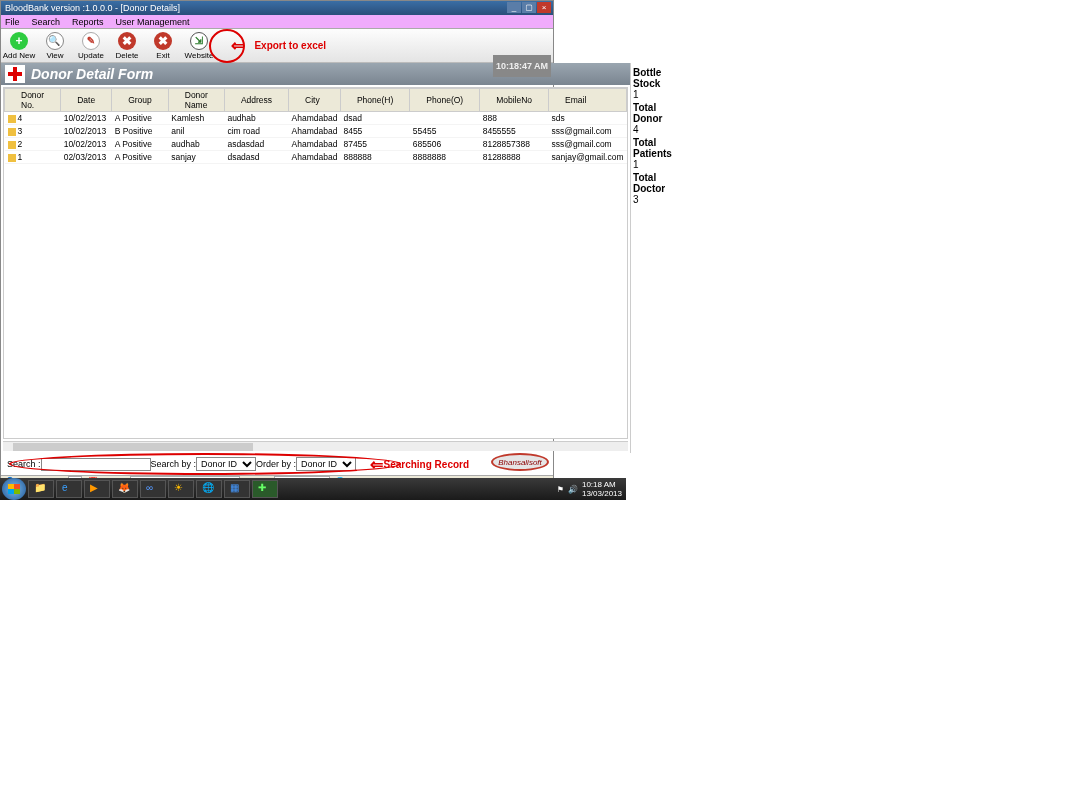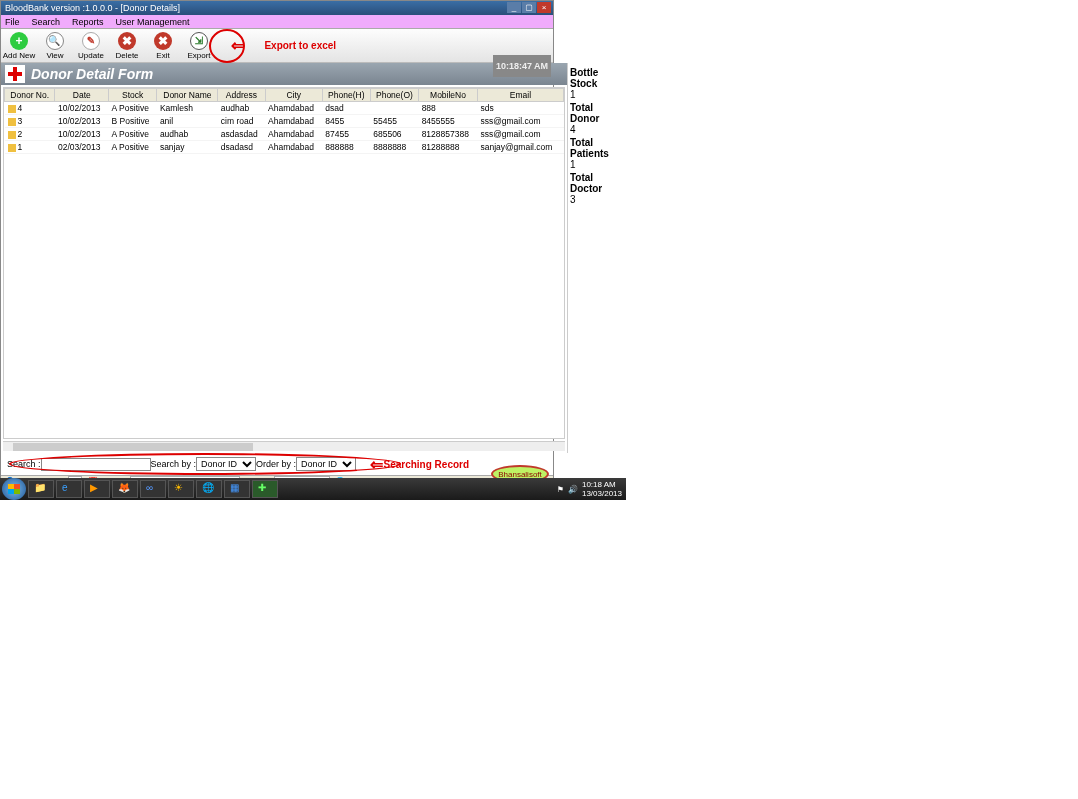--- a/index.html
+++ b/index.html
@@ -28,34 +28,34 @@
   .clock-box { position:absolute; right:2px; top:26px; width:58px; height:22px; background:#888; color:#eee; font-size:9px; font-weight:bold; text-align:center; line-height:22px; }
   .content-row { display:flex; height:390px; }
   .main-area { flex:1; display:flex; flex-direction:column; border-right:1px solid #ccc; }
   .form-header { height:22px; background:linear-gradient(#9aa6b0,#7a8590); display:flex; align-items:center; padding-left:4px; }
   .form-header .redcross { width:20px; height:18px; background:#fff; position:relative; margin-right:6px; }
   .form-header .redcross::before { content:''; position:absolute; left:8px; top:2px; width:4px; height:14px; background:#d00; }
   .form-header .redcross::after { content:''; position:absolute; left:3px; top:7px; width:14px; height:4px; background:#d00; }
   .form-title { color:#fff; font-style:italic; font-weight:bold; font-size:14px; }
   .grid-wrap { flex:1; overflow:auto; border:1px solid #ccc; margin:2px; background:#fff; position:relative; }
   table.grid { border-collapse:collapse; width:560px; font-size:8.5px; }
-  table.grid th { background:#ece9d8; border:1px solid #ccc; padding:1px 3px; text-align:center; font-weight:normal; height:12px; }
+  table.grid th { background:#ece9d8; border:1px solid #ccc; padding:1px 16px; text-align:left; font-weight:normal; height:12px; }
   table.grid td { border-bottom:1px solid #f4f4f4; padding:1px 3px; height:10px; white-space:nowrap; }
   .rowicon { width:8px; height:8px; display:inline-block; background:#f0c040; margin-right:2px; vertical-align:middle; }
   .hscroll { height:10px; background:#eee; border-top:1px solid #ccc; margin:0 2px 2px 2px; position:relative; }
   .hscroll .thumb { position:absolute; left:10px; top:1px; width:240px; height:8px; background:#ccc; }
   .side-panel { width:60px; padding:2px; font-family:"Times New Roman",serif; font-size:10px; }
   .side-panel .lbl { font-weight:bold; margin-top:2px; }
   .side-panel .val { margin-bottom:2px; }
   .search-bar { height:22px; position:relative; display:flex; align-items:center; padding:0 6px; gap:0; }
   .search-oval { position:absolute; left:8px; top:0; width:392px; height:22px; border:2px solid #d00; border-radius:50%/50%; pointer-events:none; }
   .sinput { width:110px; height:13px; font-size:9px; border:1px solid #888; }
   .sselect { width:60px; height:14px; font-size:9px; border:1px solid #888; background:#fff; }
   .slabel { font-size:9px; }
-  .brand-oval { position:absolute; right:4px; top:12px; width:58px; height:18px; background:#bef264; border:2px solid #c0392b; border-radius:50%; text-align:center; font-size:8px; line-height:16px; color:#8b0000; }
+  .brand-oval { position:absolute; right:4px; top:0; width:58px; height:18px; background:#e5e5e5; border:2px solid #c0392b; border-radius:50%; text-align:center; font-size:8px; font-style:italic; line-height:16px; color:#8b0000; }
   .statusbar { height:12px; background:#ece9d8; display:flex; align-items:center; font-size:8px; gap:6px; padding:0 4px; border-top:1px solid #aaa;}
   .statusbar b { font-weight:bold; }
   .statusbar .slink { color:#0000cd; text-decoration:underline; }
   .statusbar input { height:11px; font-size:8px; border:1px solid #aaa; }
   .taskbar { height:22px; background:linear-gradient(#3a3a3a,#1a1a1a); display:flex; align-items:center; position:relative; }
   .start-orb { width:24px; height:22px; background:radial-gradient(circle,#7db9e8,#1e5799); border-radius:50%; margin-left:2px; position:relative; }
   .start-orb::after { content:''; position:absolute; left:6px; top:6px; width:12px; height:10px; background:conic-gradient(#f25022 0 25%,#7fba00 25% 50%,#00a4ef 50% 75%,#ffb900 75% 100%); }
   .tbpin { width:26px; height:18px; margin-left:2px; background:#333; border:1px solid #555; display:flex; align-items:center; justify-content:center; }
   .tbpin svg, .tbpin .gl { width:14px; height:14px; }
   .tray { position:absolute; right:4px; display:flex; align-items:center; gap:4px; color:#fff; font-size:8px; }
@@ -81,40 +81,40 @@
    <span>Reports</span>
    <span>User Management</span>
   </div>
 
   <div class="toolbar">
    <div class="tbtn addnew"><div class="ticon">+</div><span>Add New</span></div>
    <div class="tbtn view"><div class="ticon">🔍</div><span>View</span></div>
    <div class="tbtn update"><div class="ticon">✎</div><span>Update</span></div>
    <div class="tbtn delete"><div class="ticon">✖</div><span>Delete</span></div>
    <div class="tbtn exit"><div class="ticon">✖</div><span>Exit</span></div>
-   <div class="tbtn export"><div class="ticon">⇲</div><span>Export</span></div>
+   <div class="tbtn export"><div class="ticon">⇲</div><span>Website</span></div>
    <div class="export-circle"></div>
    <span class="arrow-red" style="margin-left:14px">⇐</span>
-   <span class="annot-text" style="margin-left:20px">Export to excel</span>
+   <span class="annot-text" style="margin-left:10px">Export to excel</span>
    <div class="clock-box">10:18:47 AM</div>
   </div>
 
   <div class="content-row">
    <div class="main-area">
     <div class="form-header">
      <div class="redcross"></div>
      <span class="form-title">Donor Detail Form</span>
     </div>
     <div class="grid-wrap">
      <table class="grid">
       <thead>
                 <tr id="grid-head">
                   <th>Donor No.</th>
                   <th>Date</th>
-                  <th>Stock</th>
+                  <th>Group</th>
                   <th>Donor Name</th>
                   <th>Address</th>
                   <th>City</th>
                   <th>Phone(H)</th>
                   <th>Phone(O)</th>
                   <th>MobileNo</th>
                   <th>Email</th>
                 </tr>
               </thead>
       <tbody id="grid-body">

